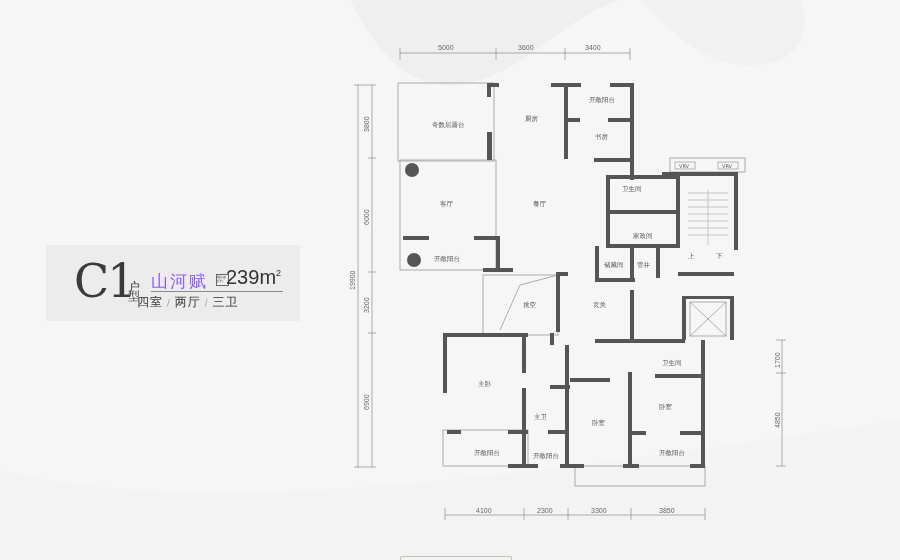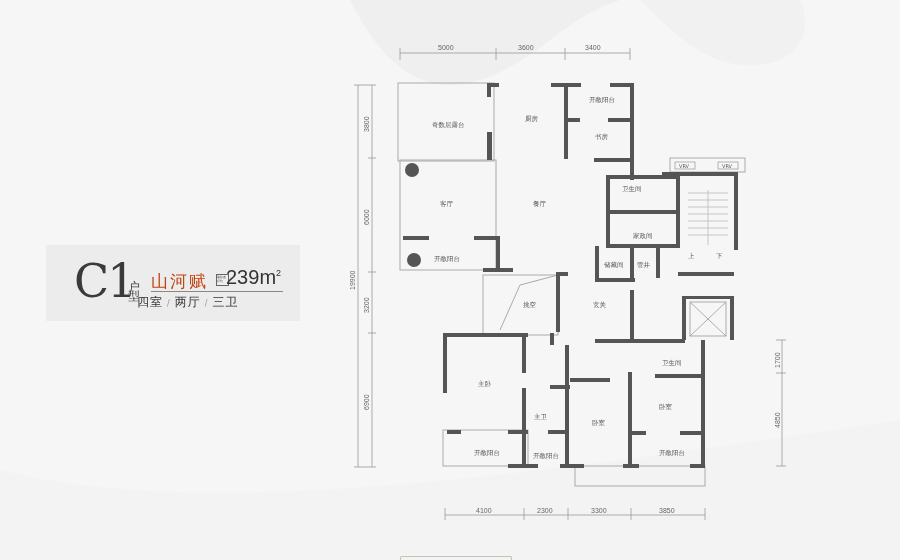--- a/index.html
+++ b/index.html
@@ -1,21 +1,21 @@
 <!DOCTYPE html>
 <html><head>
 <meta charset="utf-8">
 <style>
   html,body{margin:0;padding:0;}
   body{width:900px;height:560px;background:#f6f6f6;position:relative;overflow:hidden;font-family:"DejaVu Sans","Liberation Sans",sans-serif;color:#555;}
   .bg-swirl{position:absolute;inset:0;pointer-events:none;}
   .label-card{position:absolute;left:46px;top:245px;width:254px;height:76px;background:#ececec;}
   .c1-big{position:absolute;left:74px;top:258px;font-family:"DejaVu Serif","Liberation Serif",serif;font-size:46px;line-height:46px;color:#3a3a3a;letter-spacing:-2px;}
   .c1-sub{position:absolute;left:128px;top:283px;font-size:12px;line-height:9px;color:#444;width:9px;}
-  .title{position:absolute;left:151px;top:270px;font-family:Liberation Sans, sans-serif;font-size:17px;color:#c2410c;letter-spacing:2px;}
+  .title{position:absolute;left:151px;top:270px;font-family:Liberation Sans, sans-serif;font-size:17px;color:#8b5cf6;letter-spacing:2px;}
   .area-tag{position:absolute;left:216px;top:274px;width:11px;height:10px;border:1px solid #666;font-size:3px;color:#444;background:#eee;}
   .area{position:absolute;left:226px;top:266px;font-family:Liberation Sans, sans-serif;font-size:20px;color:#333;}
   .area sup{font-size:9px;}
   .rule{position:absolute;left:151px;top:291px;width:132px;height:1px;background:#888;}
   .rooms-summary{position:absolute;left:137px;top:294px;font-size:12px;color:#333;letter-spacing:1px;}
   .rooms-summary span.sep{color:#999;font-size:8px;margin:0 4px;}
   svg.plan{position:absolute;left:0;top:0;}
   .dim{font-size:7px;fill:#666;font-family:"Liberation Sans",sans-serif;}
   .room{font-size:6.5px;fill:#555;font-family:"DejaVu Sans",sans-serif;}
   .wall{fill:#555;}

